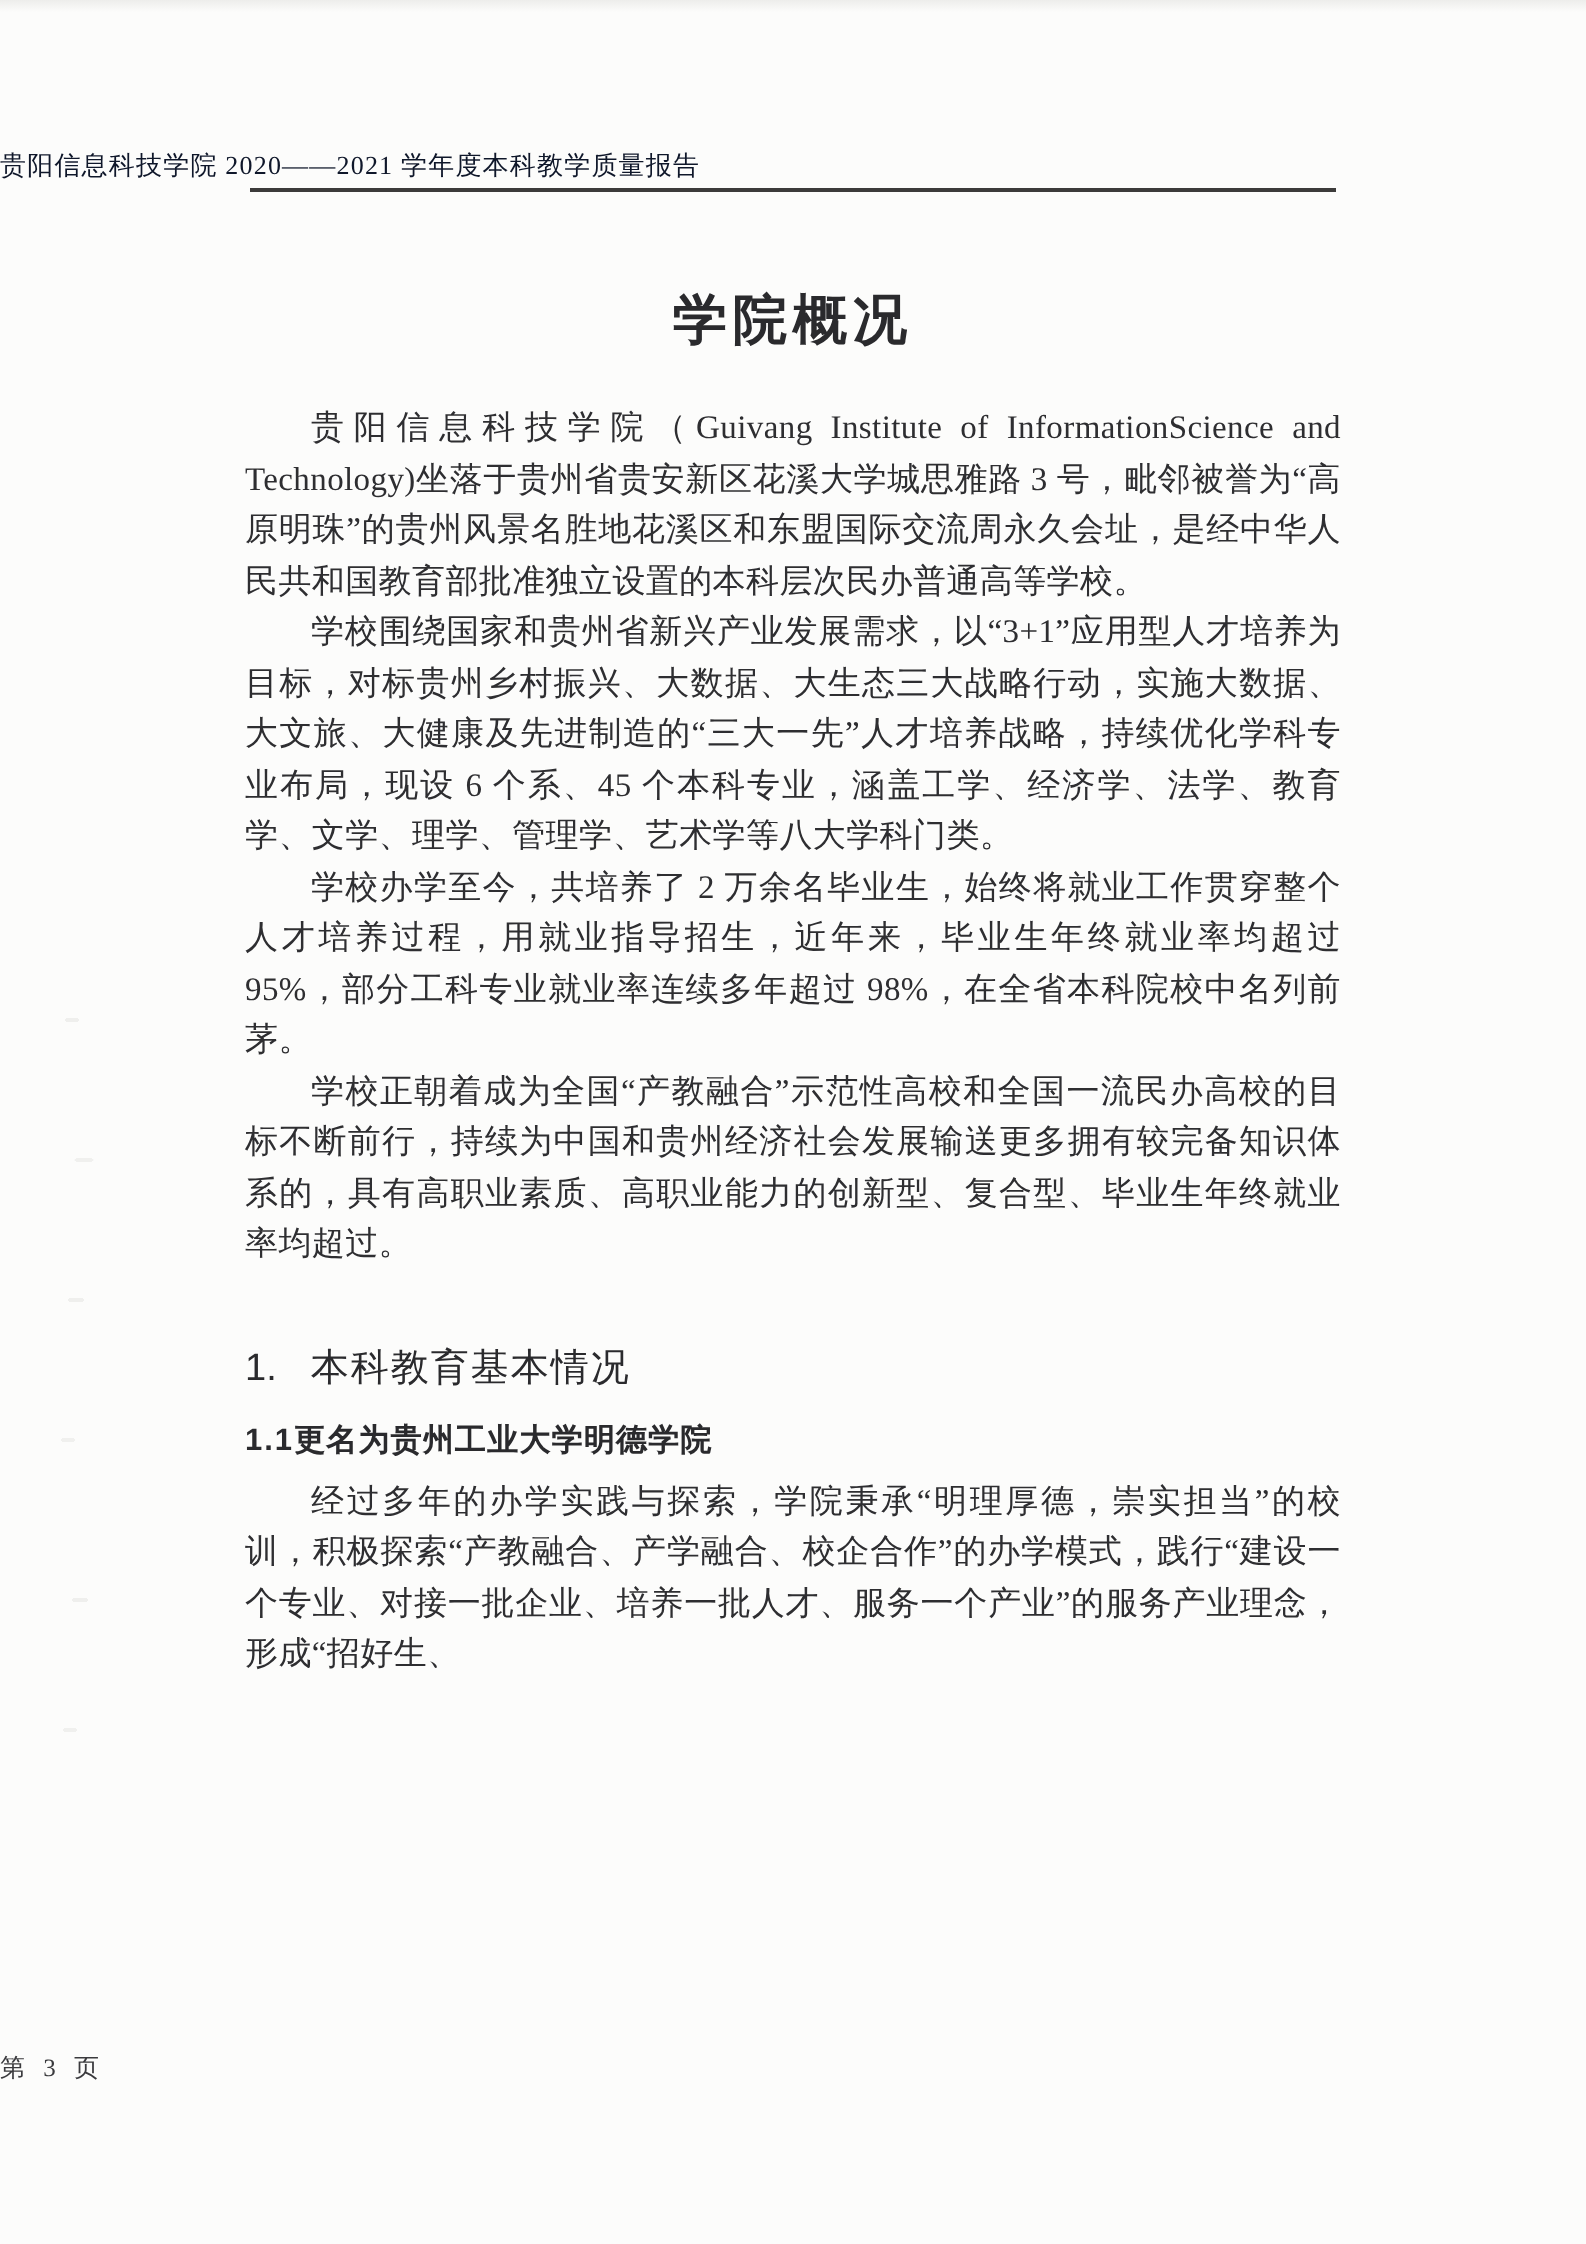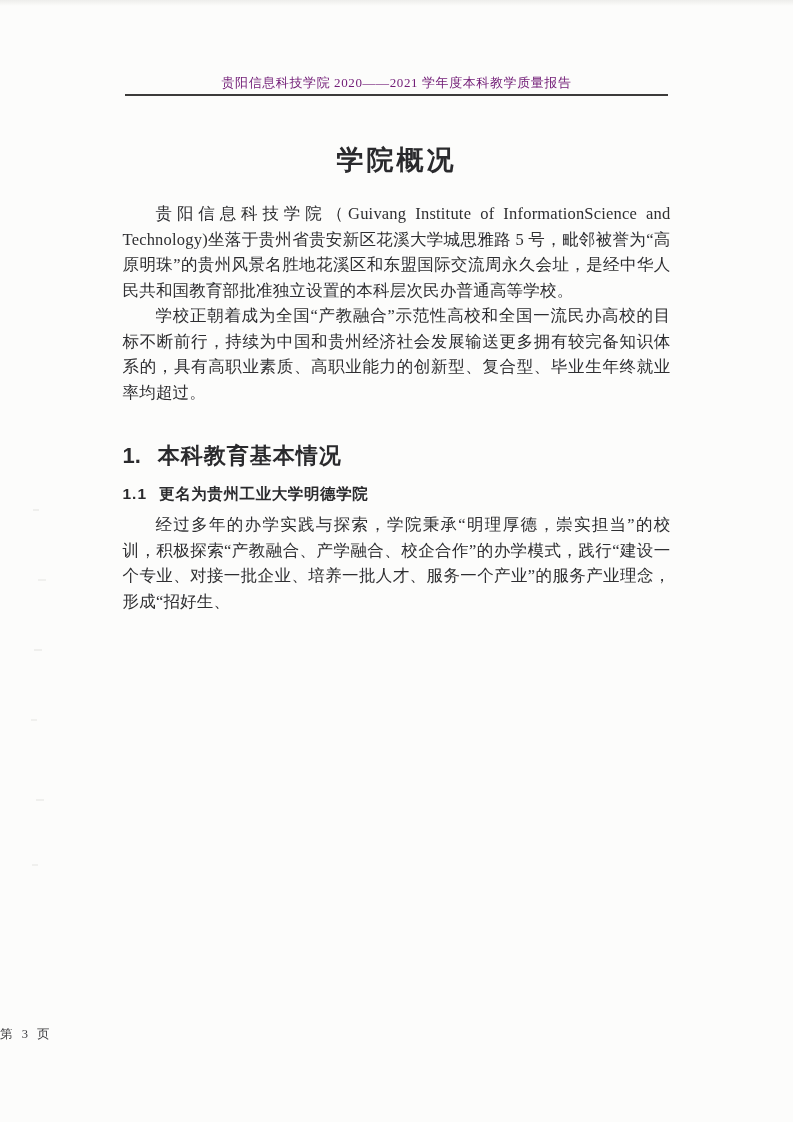--- a/index.html
+++ b/index.html
@@ -32,24 +32,23 @@
     background:
       radial-gradient(6px 2px at 28px 40px,  #e3e3e0 60%, transparent 61%),
       radial-gradient(8px 2px at 34px 110px, #e6e6e3 60%, transparent 61%),
       radial-gradient(7px 2px at 30px 180px, #e4e4e1 60%, transparent 61%),
       radial-gradient(6px 2px at 26px 250px, #e6e6e3 60%, transparent 61%),
       radial-gradient(7px 2px at 32px 330px, #e4e4e1 60%, transparent 61%),
       radial-gradient(6px 2px at 27px 395px, #e6e6e3 60%, transparent 61%);
   }
   .doc-header { padding-top: 74px; }
   .running-head {
-    text-align: center;
     font-size: 13px;
     letter-spacing: 0.6px;
-    color: #701a75;
+    color: #0f172a;
     font-family: "Liberation Serif", "DejaVu Serif", serif;
   }
   .header-rule {
     width: 543px;
     margin: 2px auto 0 auto;
     border: 0;
     border-top: 2px solid #3c3b3a;
   }
   .doc-title {
     margin: 46px 0 0 0;
@@ -69,35 +68,35 @@
     font-size: 16.5px;
     line-height: 25.5px;
     text-align: justify;
     text-indent: 2em;
     letter-spacing: 0.2px;
     color: #2e2e31;
   }
   .section-heading {
     margin: 36px 0 0 0;
     font-family: "Liberation Sans", "DejaVu Sans", sans-serif;
-    font-weight: bold;
-    font-size: 22px;
+    font-weight: normal;
+    font-size: 19px;
     letter-spacing: 1px;
     color: #2a2a2d;
   }
   .section-heading .sec-num { margin-right: 17px; letter-spacing: 0; }
   .subsection-heading {
     margin: 13px 0 7px 0;
     font-family: "Liberation Sans", "DejaVu Sans", sans-serif;
     font-weight: bold;
     font-size: 15.5px;
     letter-spacing: 0.6px;
     color: #2a2a2d;
   }
-  .subsection-heading .sec-num { margin-right: 12px; letter-spacing: 1px; }
+  .subsection-heading .sec-num { letter-spacing: 1px; }
   .doc-footer {
     position: absolute;
     top: 1026px; left: 0; right: 0;
     text-align: left;
   }
   .page-number {
     font-size: 12.5px;
     letter-spacing: 3px;
     color: #3a3a3d;
   }
@@ -111,21 +110,23 @@
   <div class="scan-artifacts"></div>
 
   <header class="doc-header">
     <div class="running-head">贵阳信息科技学院 2020——2021 学年度本科教学质量报告</div>
     <hr class="header-rule">
   </header>
 
   <h1 class="doc-title">学院概况</h1>
 
   <main class="doc-body">
-    <p>贵阳信息科技学院（Guivang Institute of InformationScience and Technology)坐落于贵州省贵安新区花溪大学城思雅路 5 号，毗邻被誉为“高原明珠”的贵州风景名胜地花溪区和东盟国际交流周永久会址，是经中华人民共和国教育部批准独立设置的本科层次民办普通高等学校。</p>
+    <p>贵阳信息科技学院（Guivang Institute of InformationScience and Technology)坐落于贵州省贵安新区花溪大学城思雅路 3 号，毗邻被誉为“高原明珠”的贵州风景名胜地花溪区和东盟国际交流周永久会址，是经中华人民共和国教育部批准独立设置的本科层次民办普通高等学校。</p>
+    <p>学校围绕国家和贵州省新兴产业发展需求，以“3+1”应用型人才培养为目标，对标贵州乡村振兴、大数据、大生态三大战略行动，实施大数据、大文旅、大健康及先进制造的“三大一先”人才培养战略，持续优化学科专业布局，现设 6 个系、45 个本科专业，涵盖工学、经济学、法学、教育学、文学、理学、管理学、艺术学等八大学科门类。</p>
+    <p>学校办学至今，共培养了 2 万余名毕业生，始终将就业工作贯穿整个人才培养过程，用就业指导招生，近年来，毕业生年终就业率均超过 95%，部分工科专业就业率连续多年超过 98%，在全省本科院校中名列前茅。</p>
     <p>学校正朝着成为全国“产教融合”示范性高校和全国一流民办高校的目标不断前行，持续为中国和贵州经济社会发展输送更多拥有较完备知识体系的，具有高职业素质、高职业能力的创新型、复合型、毕业生年终就业率均超过。</p>
 
     <h2 class="section-heading">
       <span class="sec-num">1.</span><span>本科教育基本情况</span>
     </h2>
 
     <h3 class="subsection-heading">
       <span class="sec-num">1.1</span><span>更名为贵州工业大学明德学院</span>
     </h3>
 

